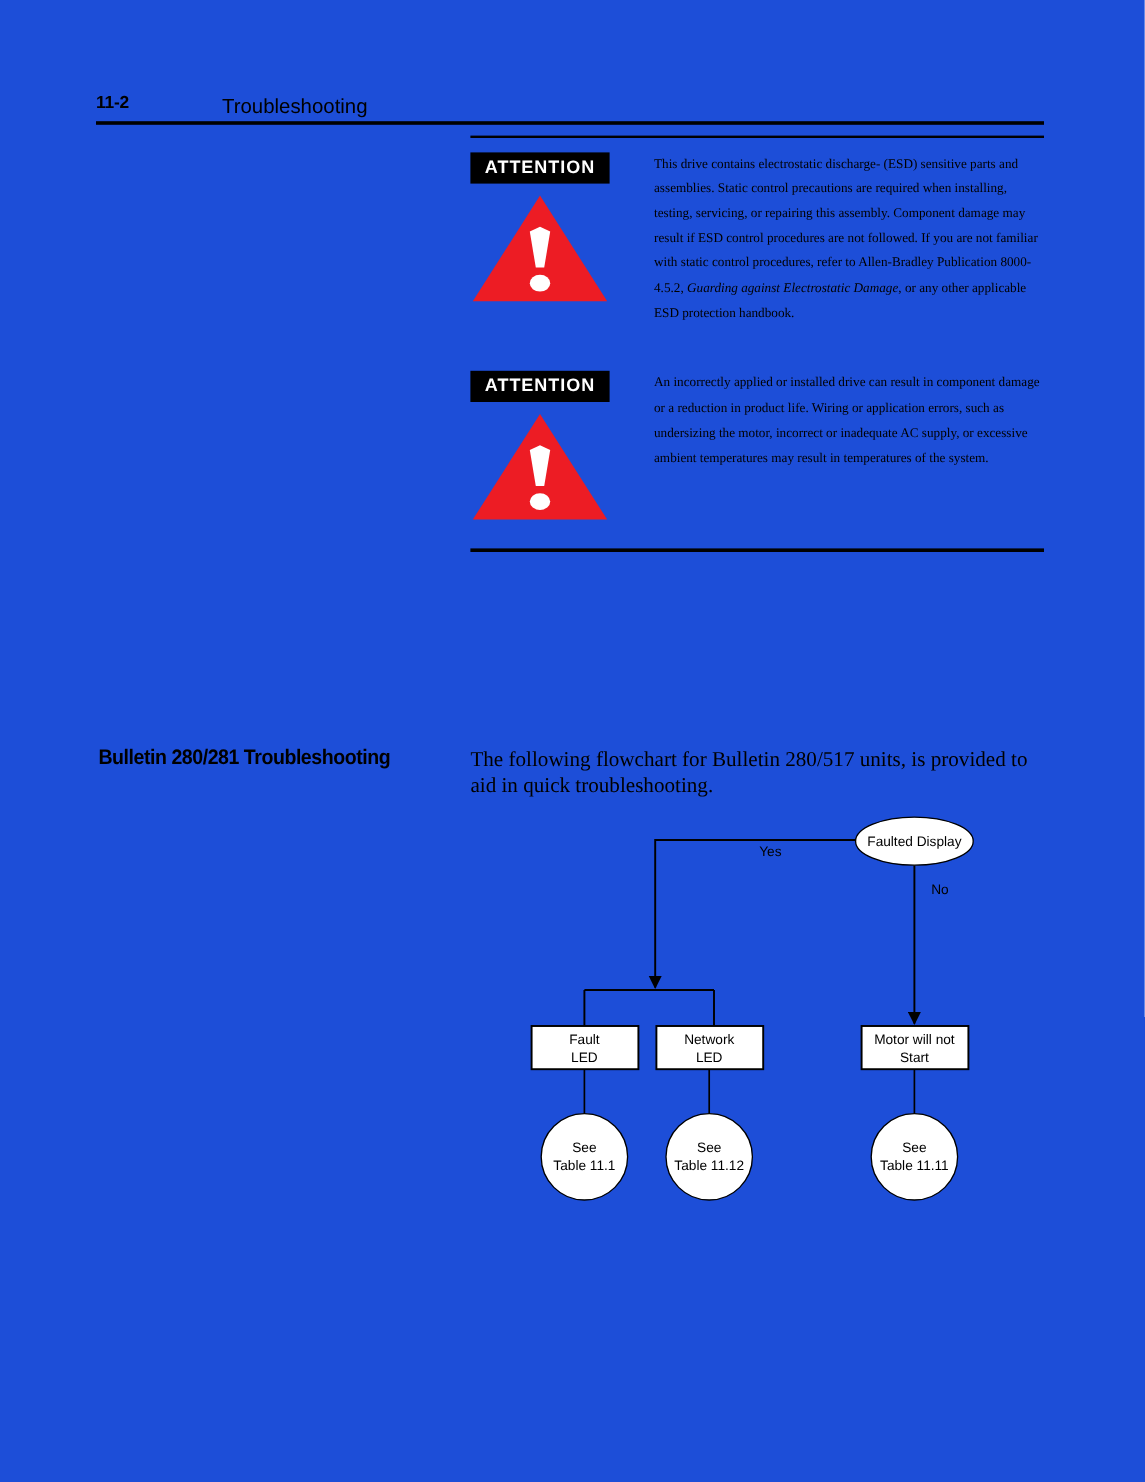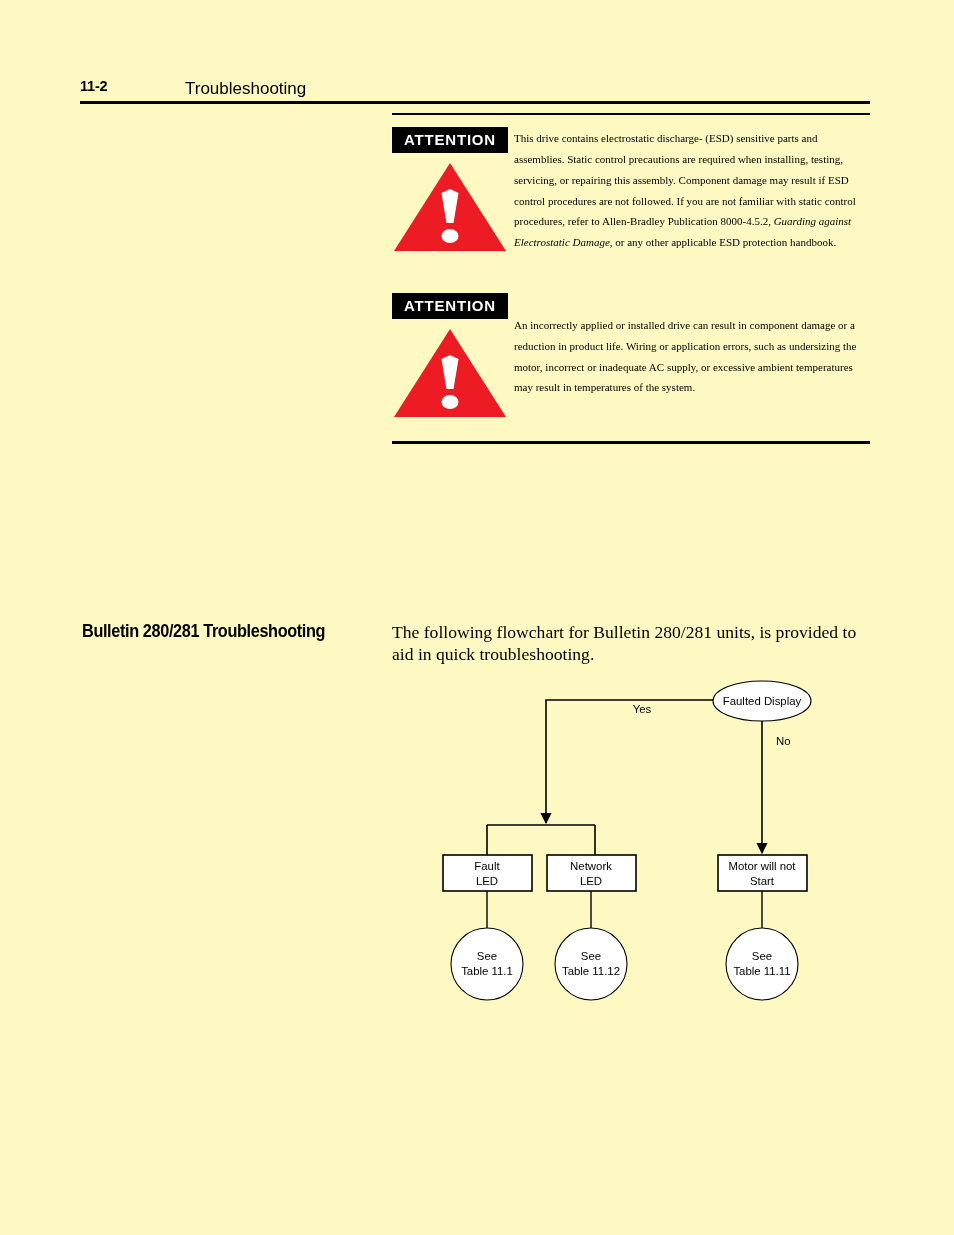--- a/index.html
+++ b/index.html
@@ -4,21 +4,21 @@
 <style>
   html, body {
     margin: 0;
     padding: 0;
     background: #ffffff;
   }
   .page {
     position: relative;
     width: 954px;
     height: 1235px;
-    background: #fef9c3;
+    background: #1d4ed8;
     overflow: hidden;
     font-family: "Liberation Serif", serif;
     color: #000000;
   }
 
   
   .page-header {
     position: absolute;
     left: 80px;
     top: 78px;
@@ -63,21 +63,22 @@
     background: #000000;
   }
   .rule-thick {
     width: 100%;
     height: 3px;
     background: #000000;
   }
   .attention-row {
     position: relative;
     display: flex;
-    align-items: center;
+    align-items: flex-start;
+    gap: 31px;
   }
   .attention-mark {
     width: 122px;
     flex: 0 0 122px;
     padding-top: 12px;
   }
   .attention-banner {
     background: #000000;
     color: #ffffff;
     font-family: "Liberation Sans", sans-serif;
@@ -217,21 +218,21 @@
       <div class="attention-body">
         <span>An incorrectly applied or installed drive can result in component damage or a reduction in product life. Wiring or application errors, such as undersizing the motor, incorrect or inadequate AC supply, or excessive ambient temperatures may result in temperatures of the system.</span>
       </div>
     </div>
 
     <div class="gap-bottom"></div>
     <div class="rule-thick"></div>
   </div>
 
   <div class="section-heading">Bulletin 280/281 Troubleshooting</div>
-  <div class="intro-text">The following flowchart for Bulletin 280/281 units, is provided to aid in quick troubleshooting.</div>
+  <div class="intro-text">The following flowchart for Bulletin 280/517 units, is provided to aid in quick troubleshooting.</div>
 
   <div class="flowchart">
     <svg width="500" height="360" viewBox="0 0 500 360">
       <defs>
         <marker id="arrow" viewBox="0 0 10 10" refX="9" refY="5" markerWidth="7" markerHeight="7" orient="auto-start-reverse">
           <path d="M 0 0 L 10 5 L 0 10 z" fill="#000000"></path>
         </marker>
       </defs>
 
       <path class="connector" d="M 333 35 L 166 35 L 166 158" marker-end="url(#arrow)"></path>

